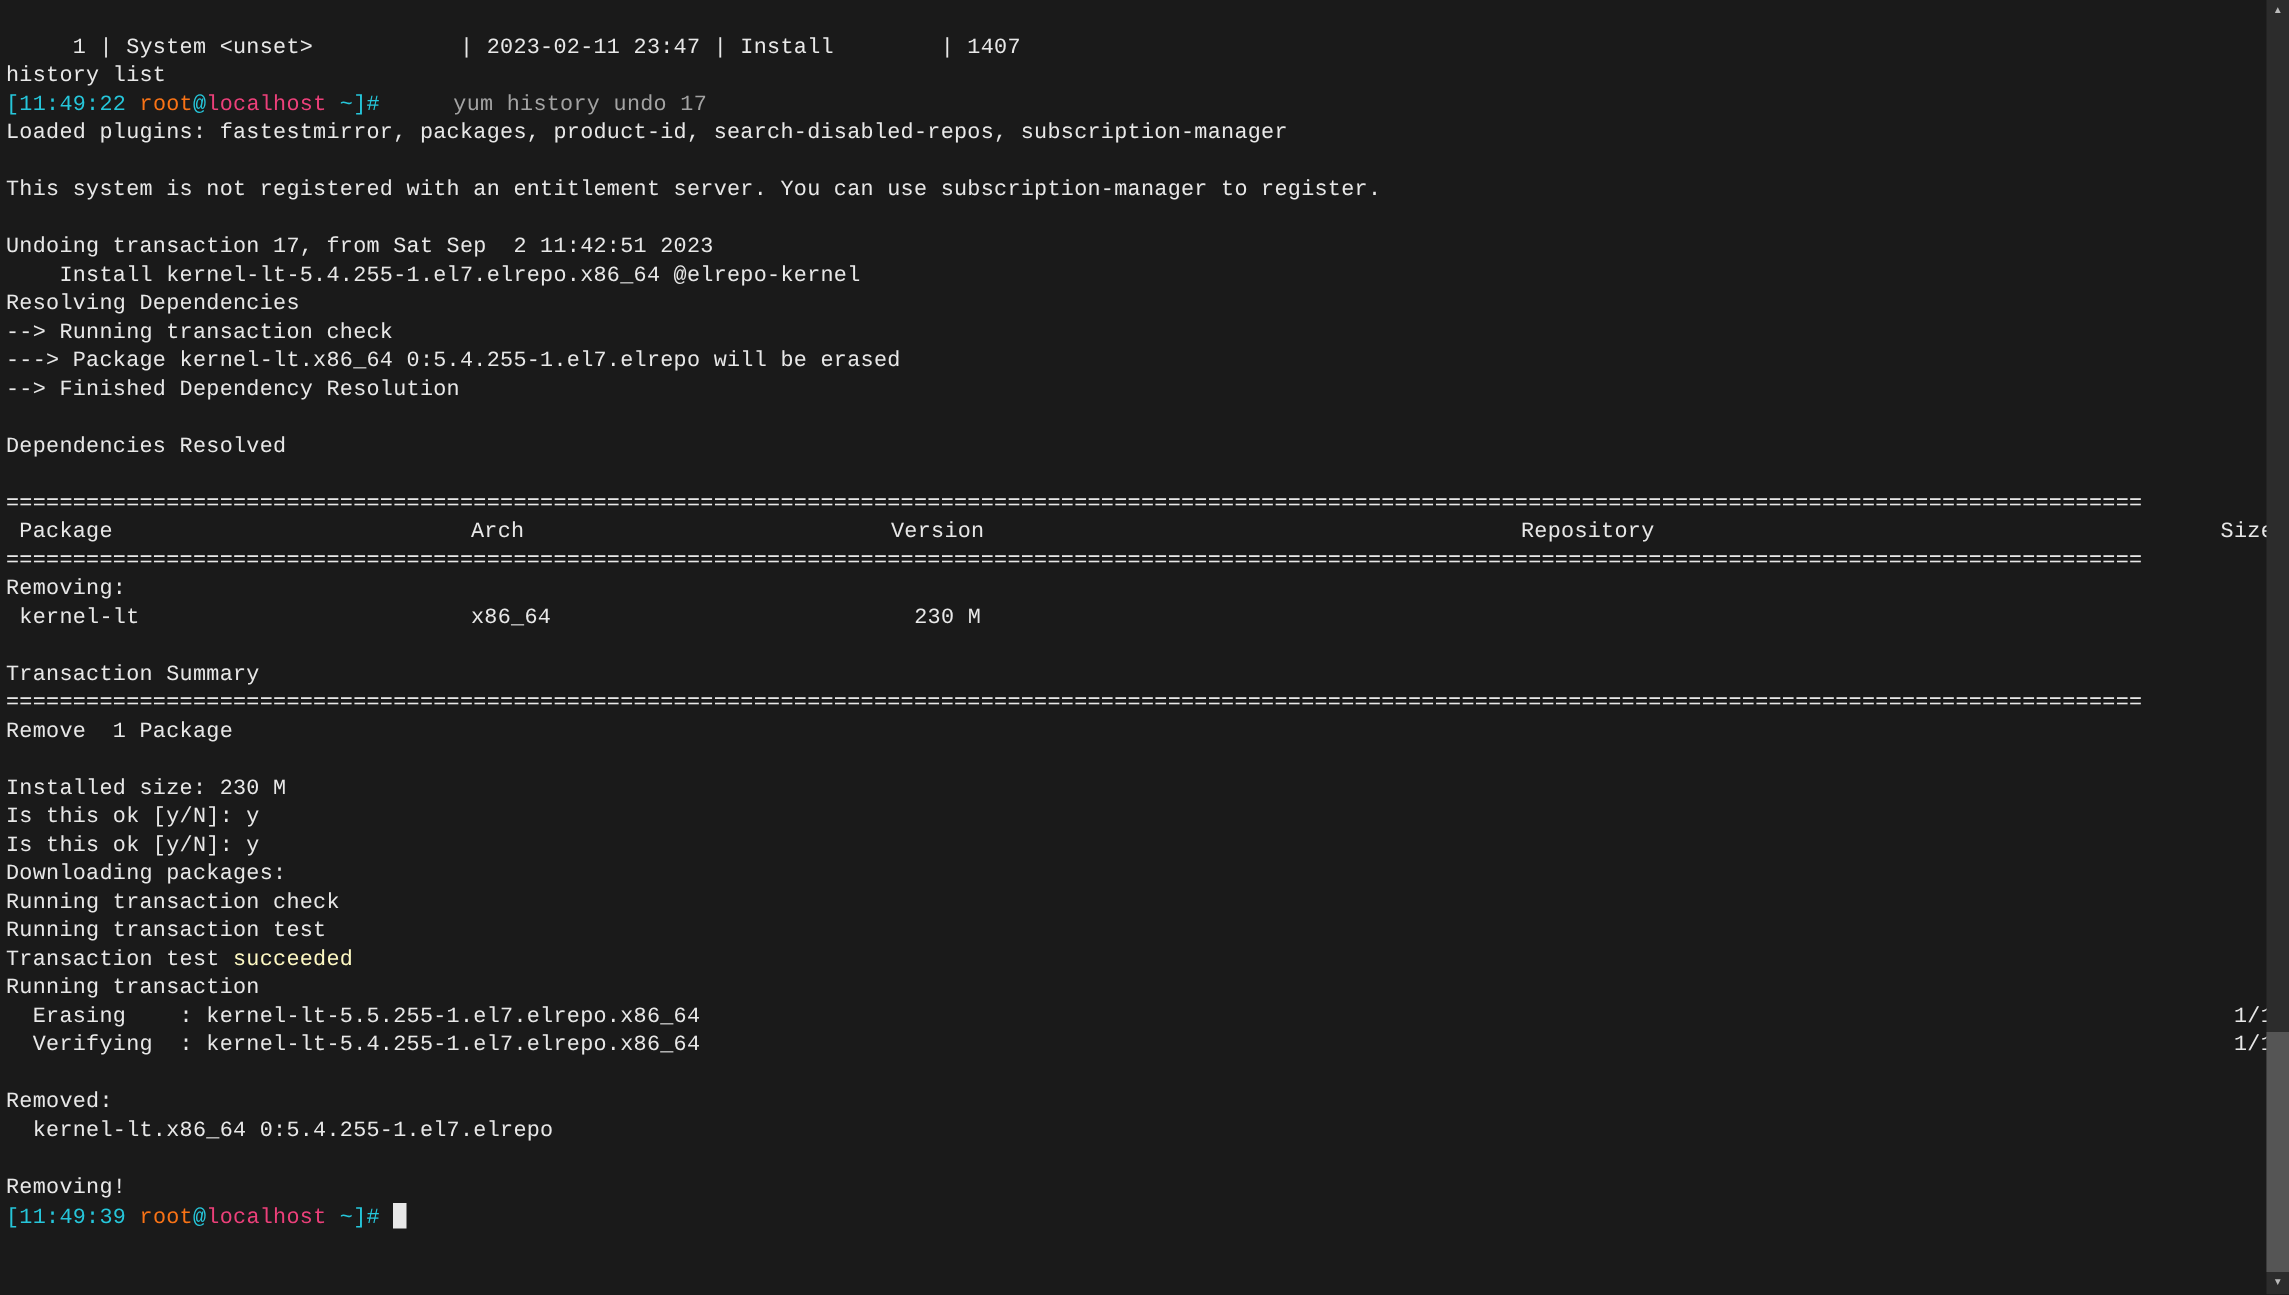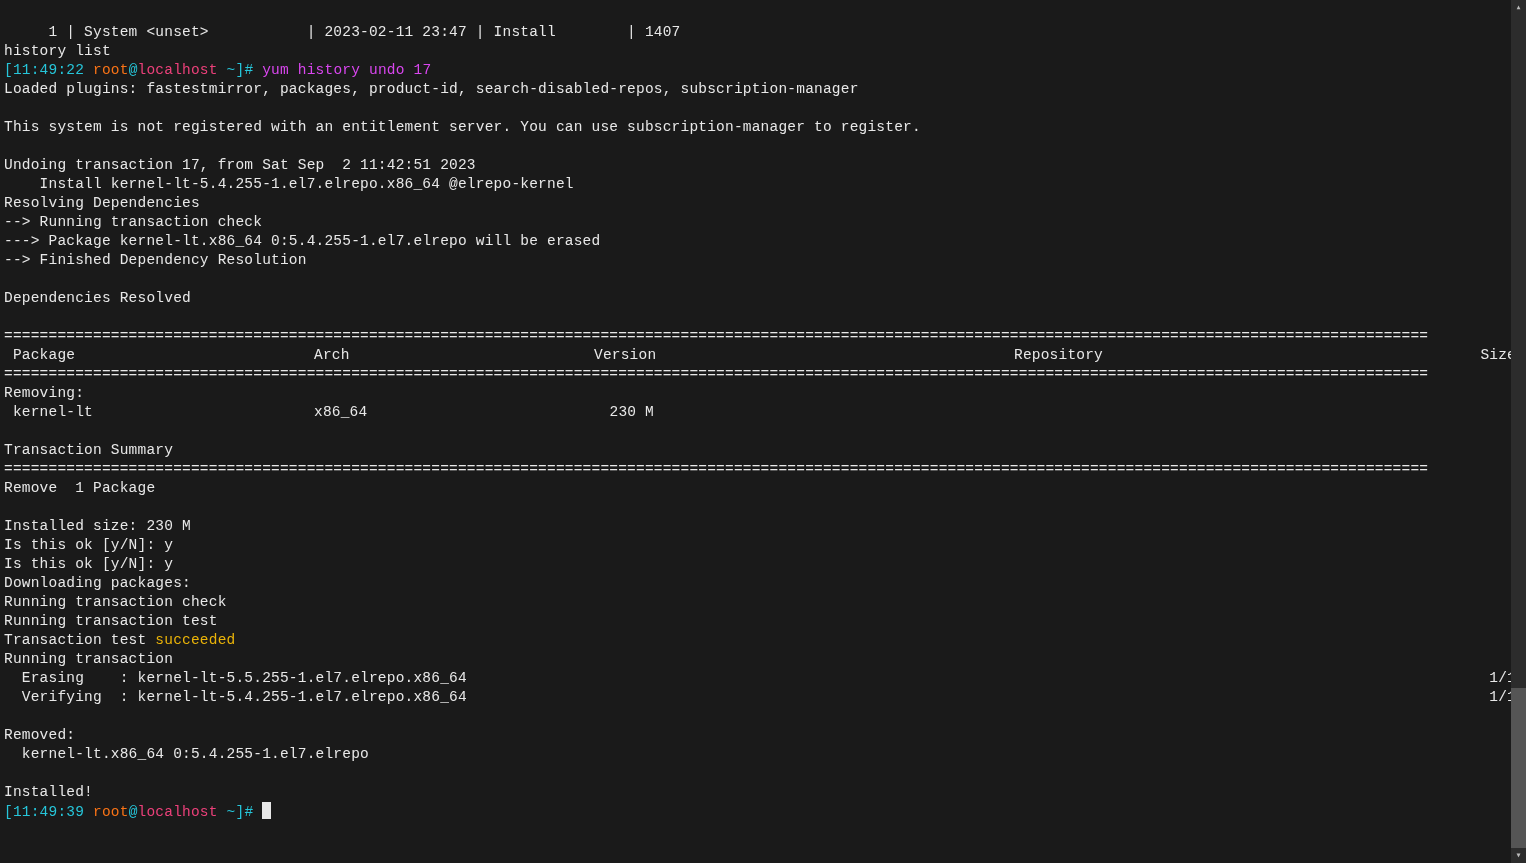--- a/index.html
+++ b/index.html
@@ -16,22 +16,22 @@
     position: relative;
   }
   .terminal {
     padding: 4px 4px;
     white-space: pre;
     letter-spacing: 0.2px;
   }
   .cyan   { color: #26c6da; }
   .red    { color: #f97316; }
   .pink   { color: #ec407a; }
-  .green  { color: #eab308; }
-  .white  { color: #d946ef; }
+  .green  { color: #fef9c3; }
+  .white  { color: #a3a3a3; margin-left: 40px; }
   .cursor {
     display: inline-block;
     width: 9px;
     height: 17px;
     background: #e8e8e8;
     vertical-align: text-bottom;
     margin-bottom: 1px;
   }
   .scrollbar {
     position: absolute;
@@ -97,21 +97,21 @@
 <span>Is this ok [y/N]: y</span>
 <span>Downloading packages:</span>
 <span>Running transaction check</span>
 <span>Running transaction test</span>
 <span><span>Transaction test </span><span class="green">succeeded</span></span>
 <span>Running transaction</span>
 <div class="rowflex"><span class="grow">  Erasing    : kernel-lt-5.5.255-1.el7.elrepo.x86_64</span><span class="right" style="padding-right:6px">1/1</span></div><div class="rowflex"><span class="grow">  Verifying  : kernel-lt-5.4.255-1.el7.elrepo.x86_64</span><span class="right" style="padding-right:6px">1/1</span></div>
 <span>Removed:</span>
 <span>  kernel-lt.x86_64 0:5.4.255-1.el7.elrepo</span>
 
-<span>Installed!</span>
+<span>Removing!</span>
 <span><span class="cyan">[</span><span class="cyan">11:49:39</span> <span class="red">root</span><span class="cyan">@</span><span class="pink">localhost</span> <span class="cyan">~</span><span class="cyan">]# </span><span class="cursor"></span></span>
 </div>
 
 <div class="scrollbar">
   <div class="scroll-arrow up">▴</div>
   <div class="scroll-thumb"></div>
   <div class="scroll-arrow down">▾</div>
 </div>
 
 </body></html>

